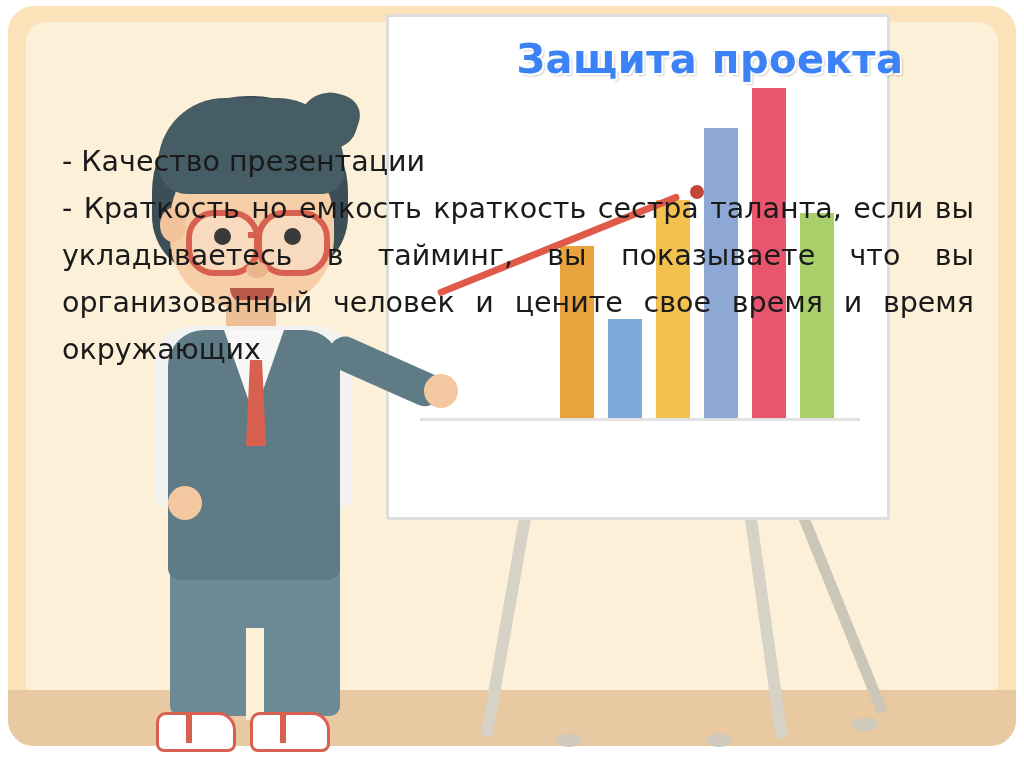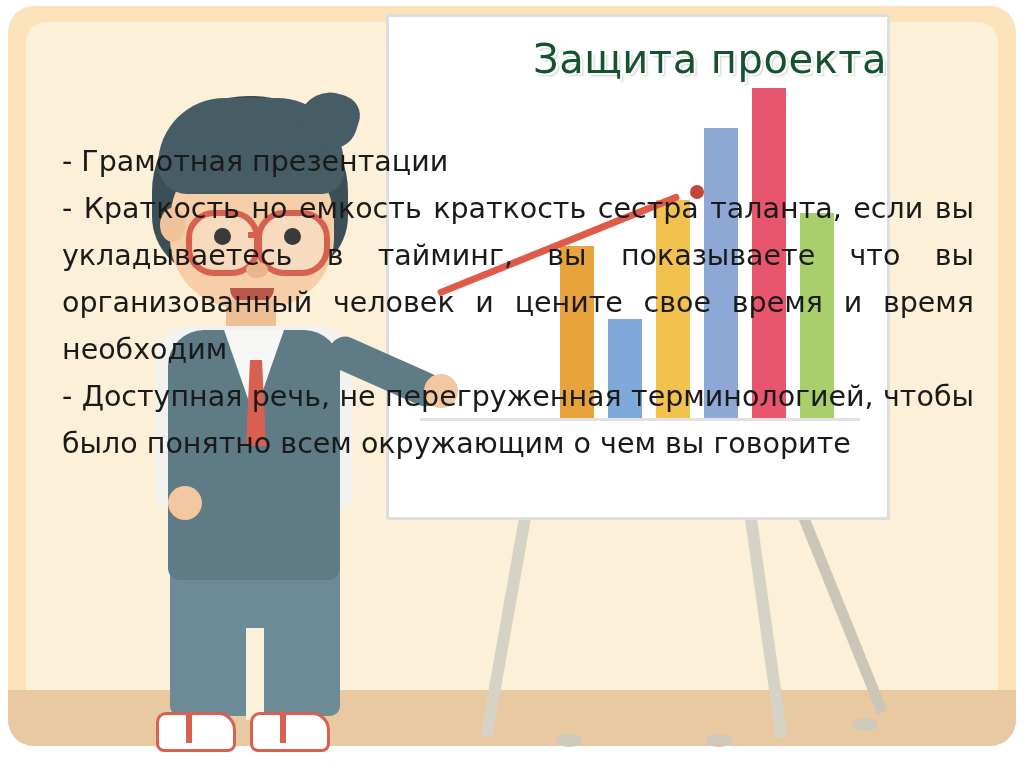--- a/index.html
+++ b/index.html
@@ -285,22 +285,22 @@
 
   
   .title {
     position: absolute;
     left: 410px;
     top: 36px;
     width: 600px;
     text-align: center;
     font-family: "DejaVu Sans", sans-serif;
     font-size: 40px;
-    font-weight: normal;
-    color: #14532d;
+    font-weight: bold;
+    color: #3b82f6;
     text-shadow: 2px 2px 0 #ffffff, 3px 3px 2px rgba(0,0,0,0.18);
     letter-spacing: 0.5px;
   }
 
   
   .body-text {
     position: absolute;
     left: 62px;
     top: 138px;
     width: 912px;
@@ -374,18 +374,17 @@
   <div class="shoe shoe-r"></div>
   <div class="shoe-stripe shoe-stripe-a"></div>
   <div class="shoe-stripe shoe-stripe-b"></div>
 
   <div class="pointer"></div>
   <div class="pointer-tip"></div>
 
   <div class="title">Защита проекта</div>
 
   <div class="body-text">
-    <p class="last-line-left">- Грамотная презентации</p>
-    <p>- Краткость но емкость краткость сестра таланта, если вы укладываетесь в тайминг, вы показываете что вы организованный человек и цените свое время и время необходим</p>
-    <p>- Доступная речь, не перегруженная терминологией, чтобы было понятно всем окружающим о чем вы говорите</p>
+    <p class="last-line-left">- Качество презентации</p>
+    <p>- Краткость но емкость краткость сестра таланта, если вы укладываетесь в тайминг, вы показываете что вы организованный человек и цените свое время и время окружающих</p>
   </div>
 
 </div>
 
 </body></html>

